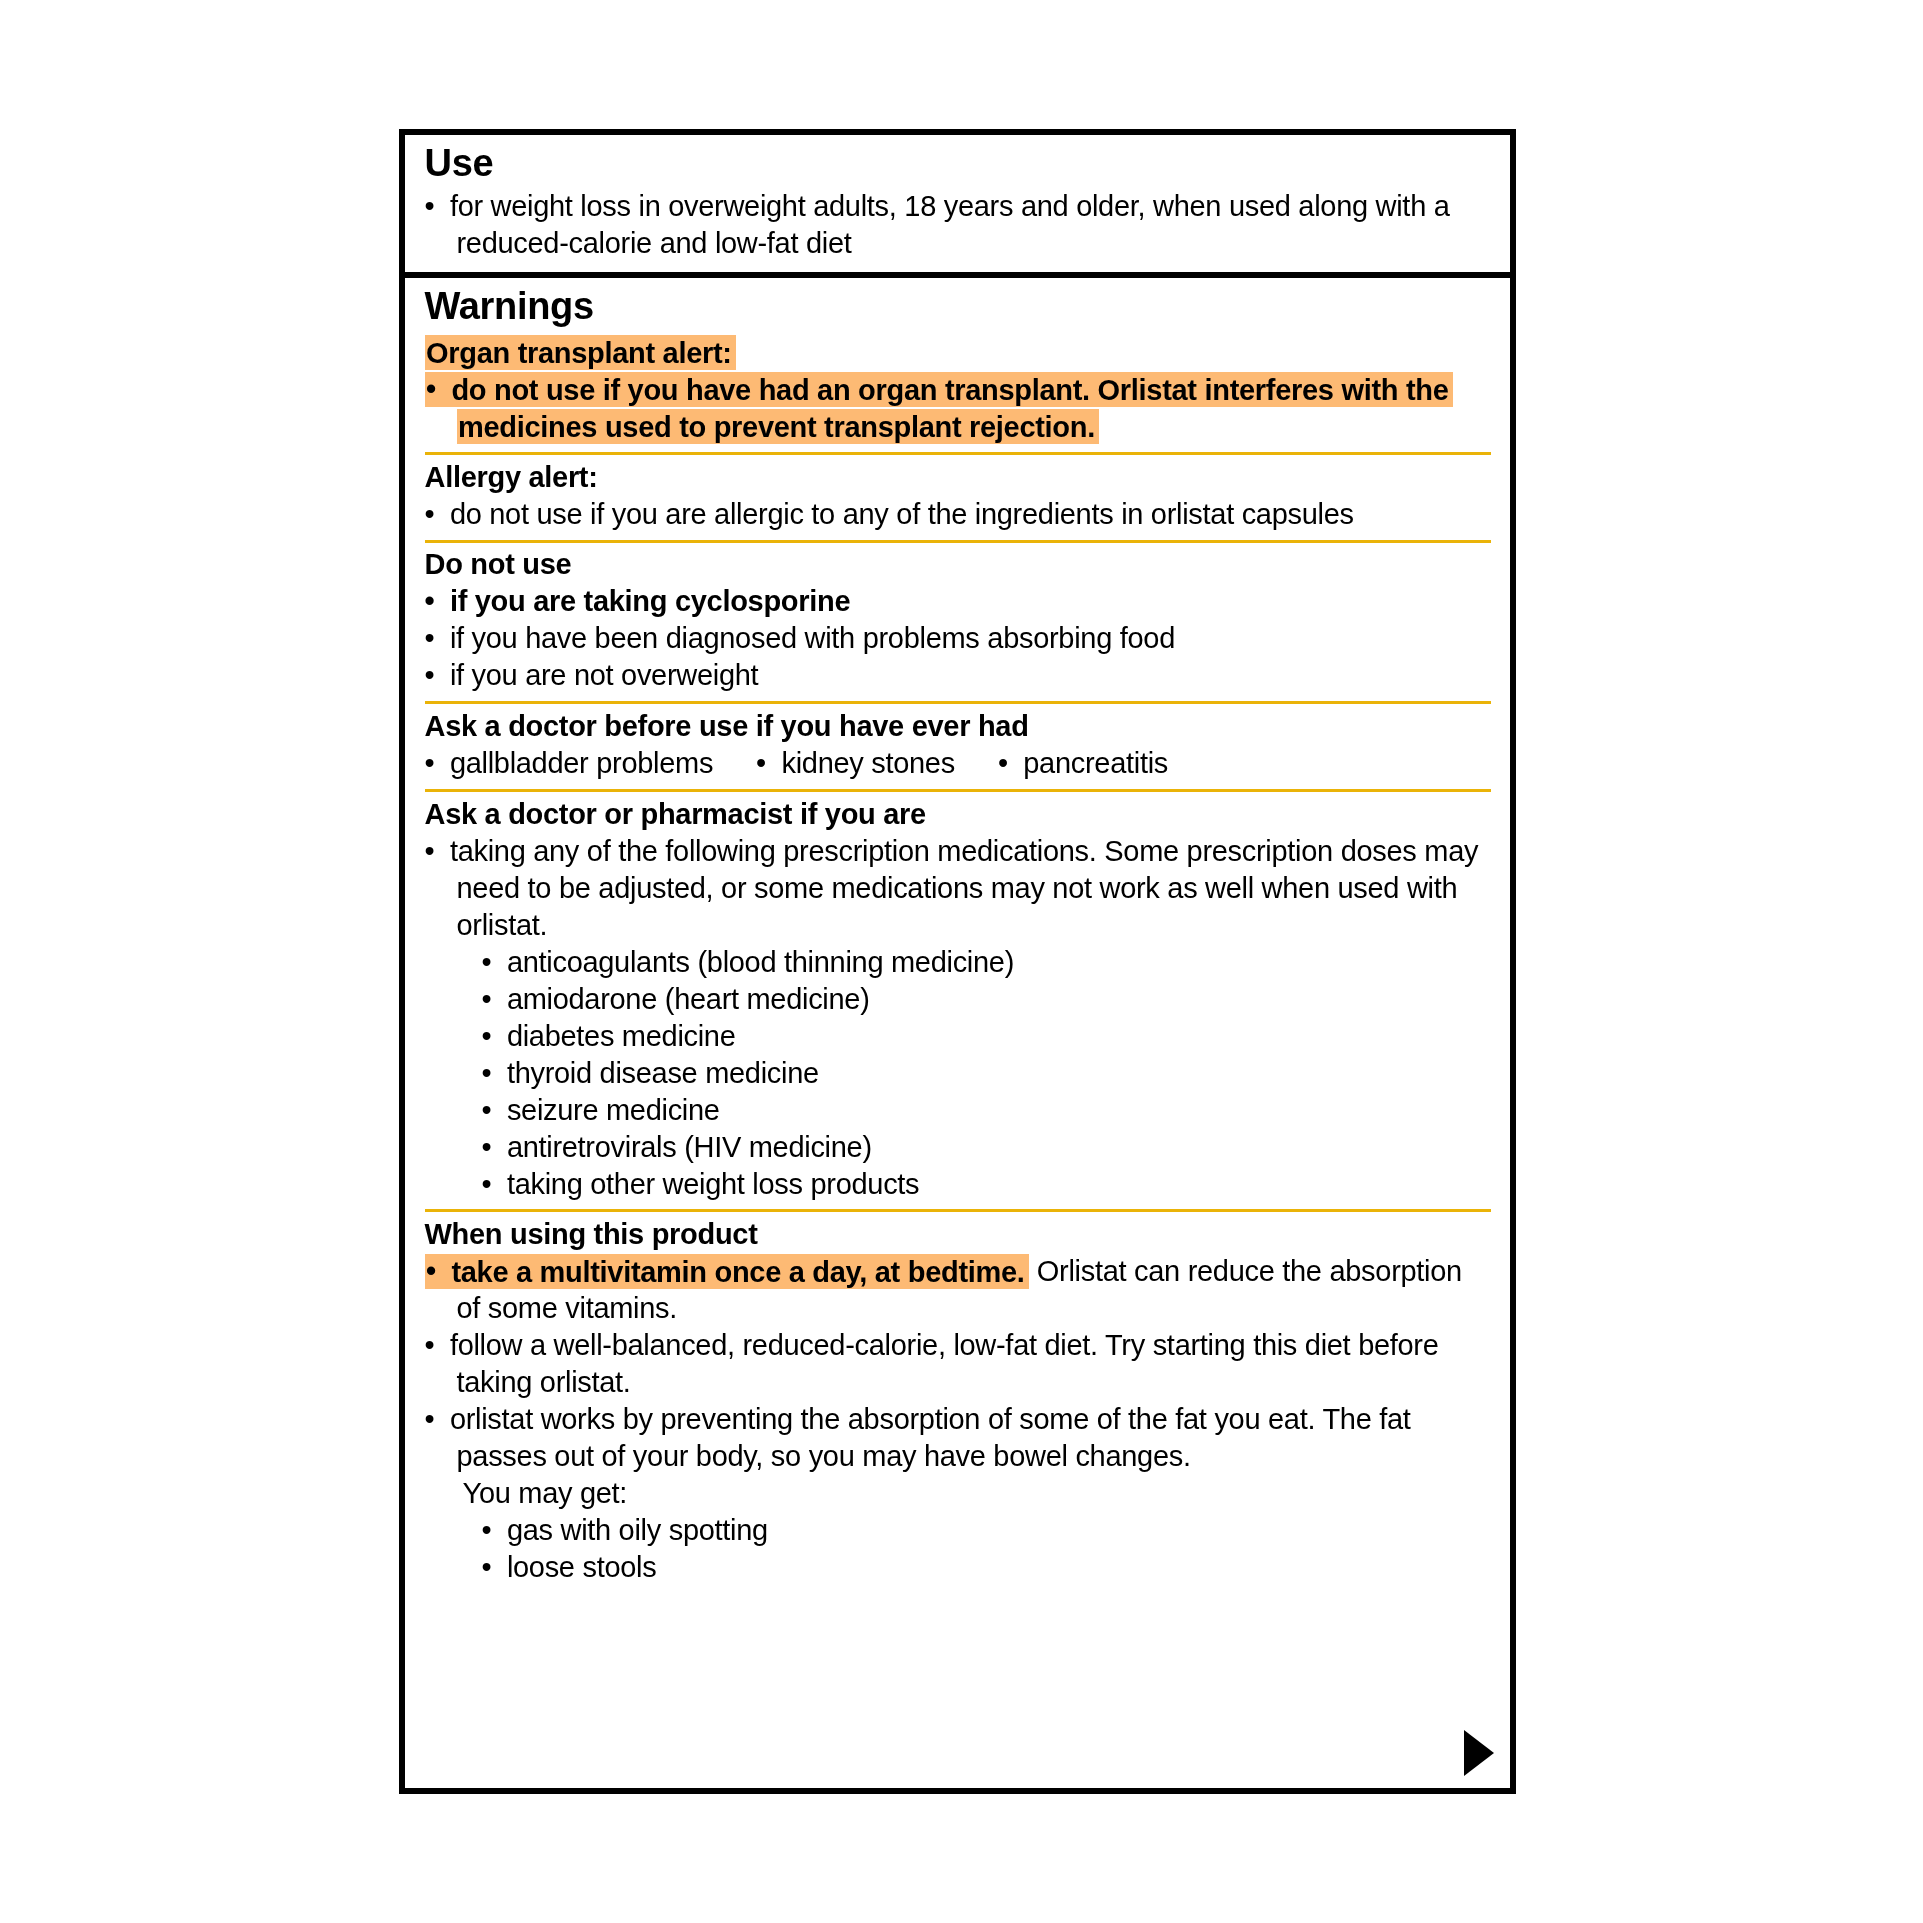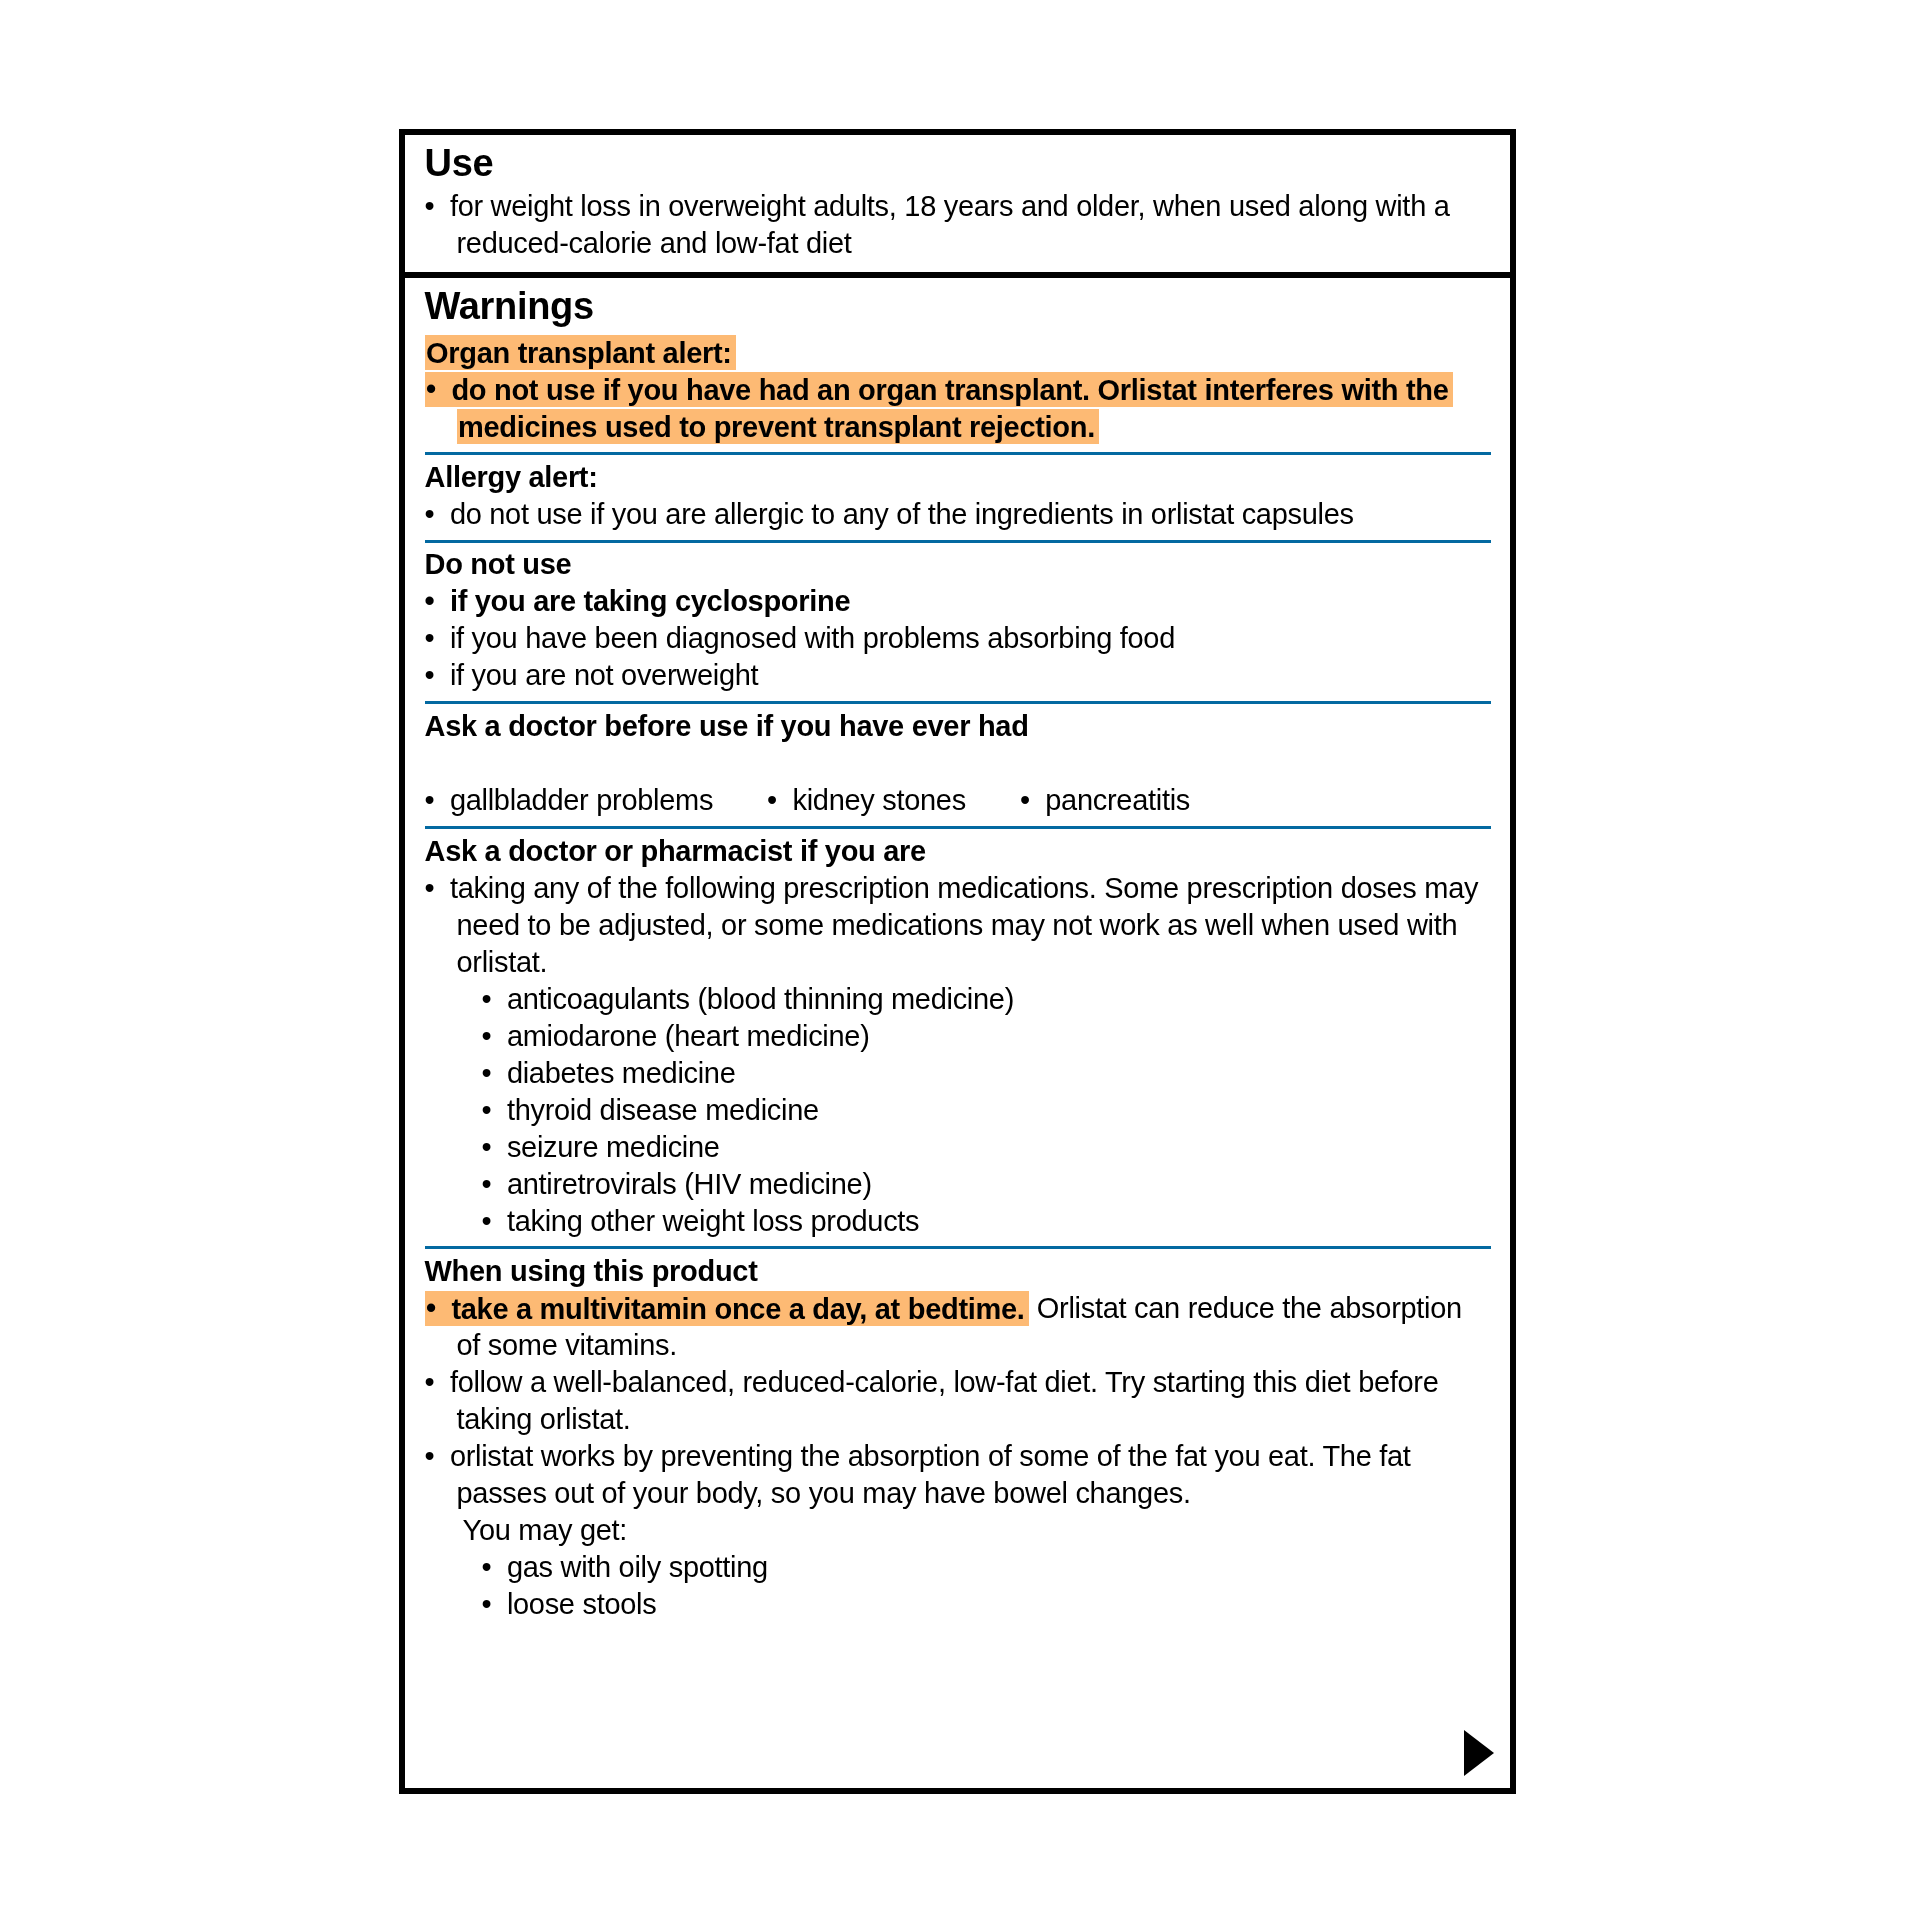--- a/index.html
+++ b/index.html
@@ -13,33 +13,33 @@
   .sec + .sec{border-top:6.8px solid #000;}
   .sec-warnings{flex:1;}
   .title{font-style:italic;font-weight:bold;font-size:57px;line-height:66px;letter-spacing:-1.1px;}
   .title-rule{border-bottom:3px solid #000;margin:3px 1.5px 9px 1.5px;}
   .h2{font-style:italic;font-weight:bold;font-size:38px;line-height:41px;letter-spacing:-0.4px;}
   .ai-row{display:flex;justify-content:space-between;align-items:flex-start;}
   .dotrow{display:flex;align-items:flex-end;margin-top:7.5px;}
   .leader{flex:1;border-bottom:4.5px dotted #000;margin:0 4.5px 7.5px 4.5px;}
   .sechead{font-weight:bold;font-size:38px;line-height:45px;margin-bottom:1.5px;}
   .sub{padding:3.8px 0 6.8px;}
-  .sub + .sub{border-top:3px solid #0369a1;}
+  .sub + .sub{border-top:3px solid #eab308;}
   .subhead{font-weight:bold;}
   .b{font-weight:bold;}
   .r{font-weight:bold;}
   .li{padding-left:32px;text-indent:-32px;}
   .li::before{content:"\2022\00a0\00a0";}
   .li.nomark::before{content:none;}
   .hl{background:#fdba74;-webkit-box-decoration-break:clone;box-decoration-break:clone;
       padding:1.5px 4.5px 1.5px 1.5px;}
   .hl-mark::before{content:"\2022\00a0\00a0";}
   .nested{margin-left:57px;}
   .cont{margin-left:38px;}
-  .inline-items{display:flex;gap:54px;margin-top:37px;}
+  .inline-items{display:flex;gap:43px;}
   .inline-items span::before{content:"\2022\00a0\00a0";}
   .arrow{position:absolute;right:16.5px;bottom:12px;width:0;height:0;
          border-top:23px solid transparent;border-bottom:23px solid transparent;
          border-left:30px solid #000;}
 </style>
 </head>
 <body>
 
 <div class="page">
   <div class="panel">

